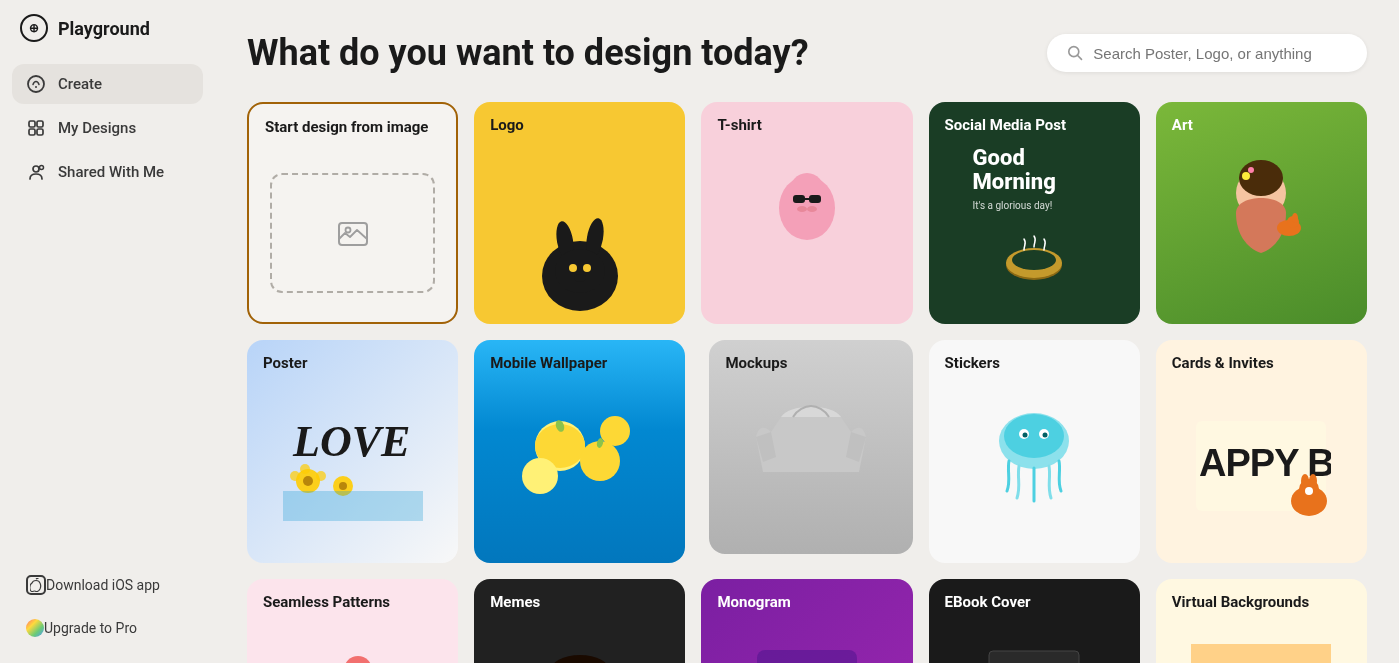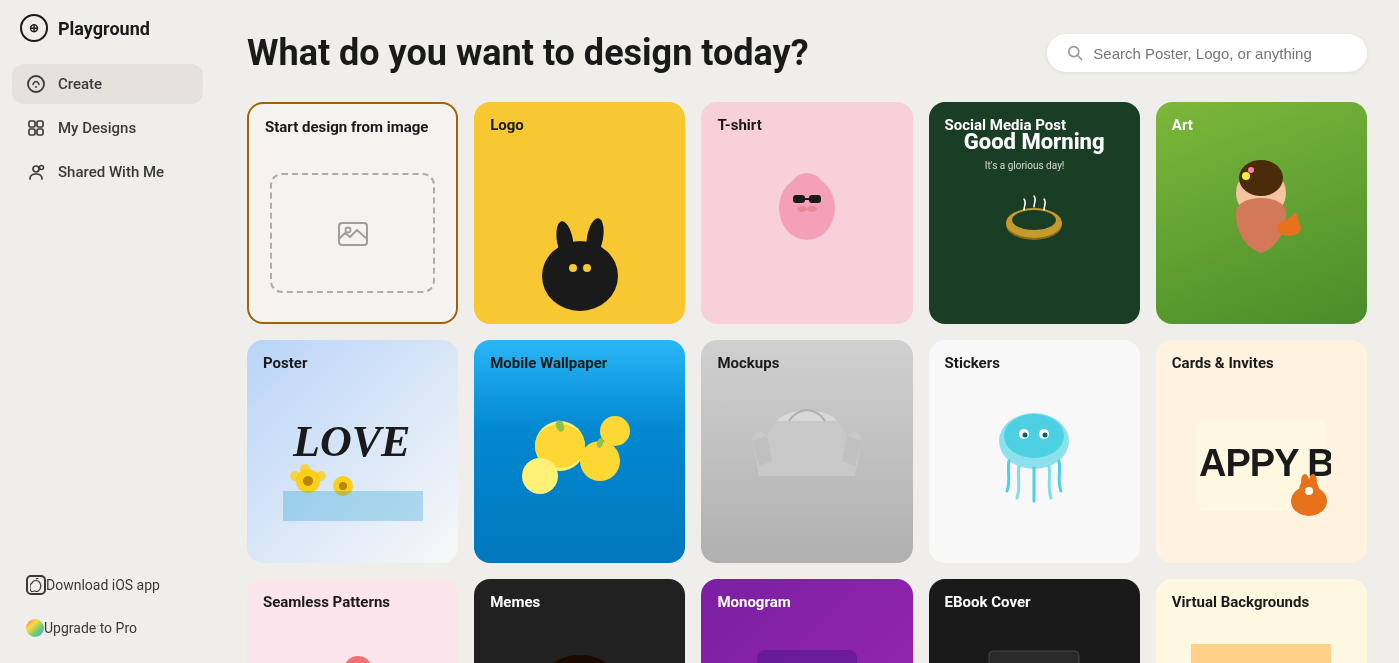--- a/index.html
+++ b/index.html
@@ -203,21 +203,20 @@
     .gm-title {
       font-size: 22px;
       font-weight: 800;
       color: #fff;
       line-height: 1.1;
     }
 
     .gm-subtitle {
       font-size: 10px;
       color: rgba(255,255,255,0.8);
-      margin-left: 21px;
     }
 
     
     .main::-webkit-scrollbar {
       width: 6px;
     }
     .main::-webkit-scrollbar-track {
       background: transparent;
     }
     .main::-webkit-scrollbar-thumb {
@@ -364,21 +363,21 @@
           <rect x="62" y="42" width="12" height="8" rx="3" fill="#1a1a1a"></rect>
           <line x1="58" y1="46" x2="62" y2="46" stroke="#1a1a1a" stroke-width="2"></line>
           <ellipse cx="55" cy="56" rx="5" ry="3" fill="#e8889a"></ellipse>
           <ellipse cx="65" cy="56" rx="5" ry="3" fill="#e8889a"></ellipse>
         </svg>
       </div>
     </div>
 
     <div class="card" style="background:#1a3d25; overflow:hidden;">
       <div class="card-label" style="color:#ffffff;">Social Media Post</div>
-      <div style="padding:12px;height:100%;display:flex;flex-direction:column;justify-content:flex-end;align-items:center;">
+      <div style="padding:28px;height:100%;display:flex;flex-direction:column;justify-content:flex-end;align-items:center;">
         <div class="good-morning-card">
           <div class="gm-title">Good Morning</div>
           <div class="gm-subtitle">It's a glorious day!</div>
 
           <div style="display:flex;justify-content:center;margin-top:8px;">
             <svg width="80" height="60" viewBox="0 0 80 60">
               <ellipse cx="40" cy="40" rx="28" ry="15" fill="#8b6914"></ellipse>
               <ellipse cx="40" cy="38" rx="28" ry="15" fill="#c49a2c"></ellipse>
               <ellipse cx="40" cy="35" rx="22" ry="10" fill="#1a3d25"></ellipse>
 
@@ -442,21 +441,21 @@
           <circle cx="90" cy="75" r="20" fill="#fdd835"></circle>
           <circle cx="30" cy="90" r="18" fill="#fff176"></circle>
           <circle cx="105" cy="45" r="15" fill="#fdd835"></circle>
 
           <ellipse cx="50" cy="40" rx="4" ry="6" fill="#8bc34a" transform="rotate(-20 50 40)"></ellipse>
           <ellipse cx="90" cy="57" rx="3" ry="5" fill="#8bc34a" transform="rotate(15 90 57)"></ellipse>
         </svg>
       </div>
     </div>
 
-    <div class="card" style="background:#e8e8e8;overflow:hidden;">
+    <div class="card" style="background:#e8e8e8;overflow:hidden;margin-left:8px;">
       <div class="card-label">Mockups</div>
       <div style="display:flex;align-items:center;justify-content:center;height:100%;background:linear-gradient(180deg,#d0d0d0,#b0b0b0);">
         <svg width="120" height="130" viewBox="0 0 120 130">
 
           <path d="M20 50 C15 45 8 42 5 55L12 90H108L115 55C112 42 105 45 100 50L90 35C80 30 40 30 30 35Z" fill="#c8c8c8"></path>
           <path d="M30 35C35 28 45 25 60 25C75 25 85 28 90 35" fill="#d8d8d8"></path>
 
           <path d="M42 35C46 28 54 24 60 24C66 24 74 28 78 35" fill="none" stroke="#b0b0b0" stroke-width="2"></path>
 
           <path d="M20 50L5 55L12 80L25 75Z" fill="#c0c0c0"></path>

